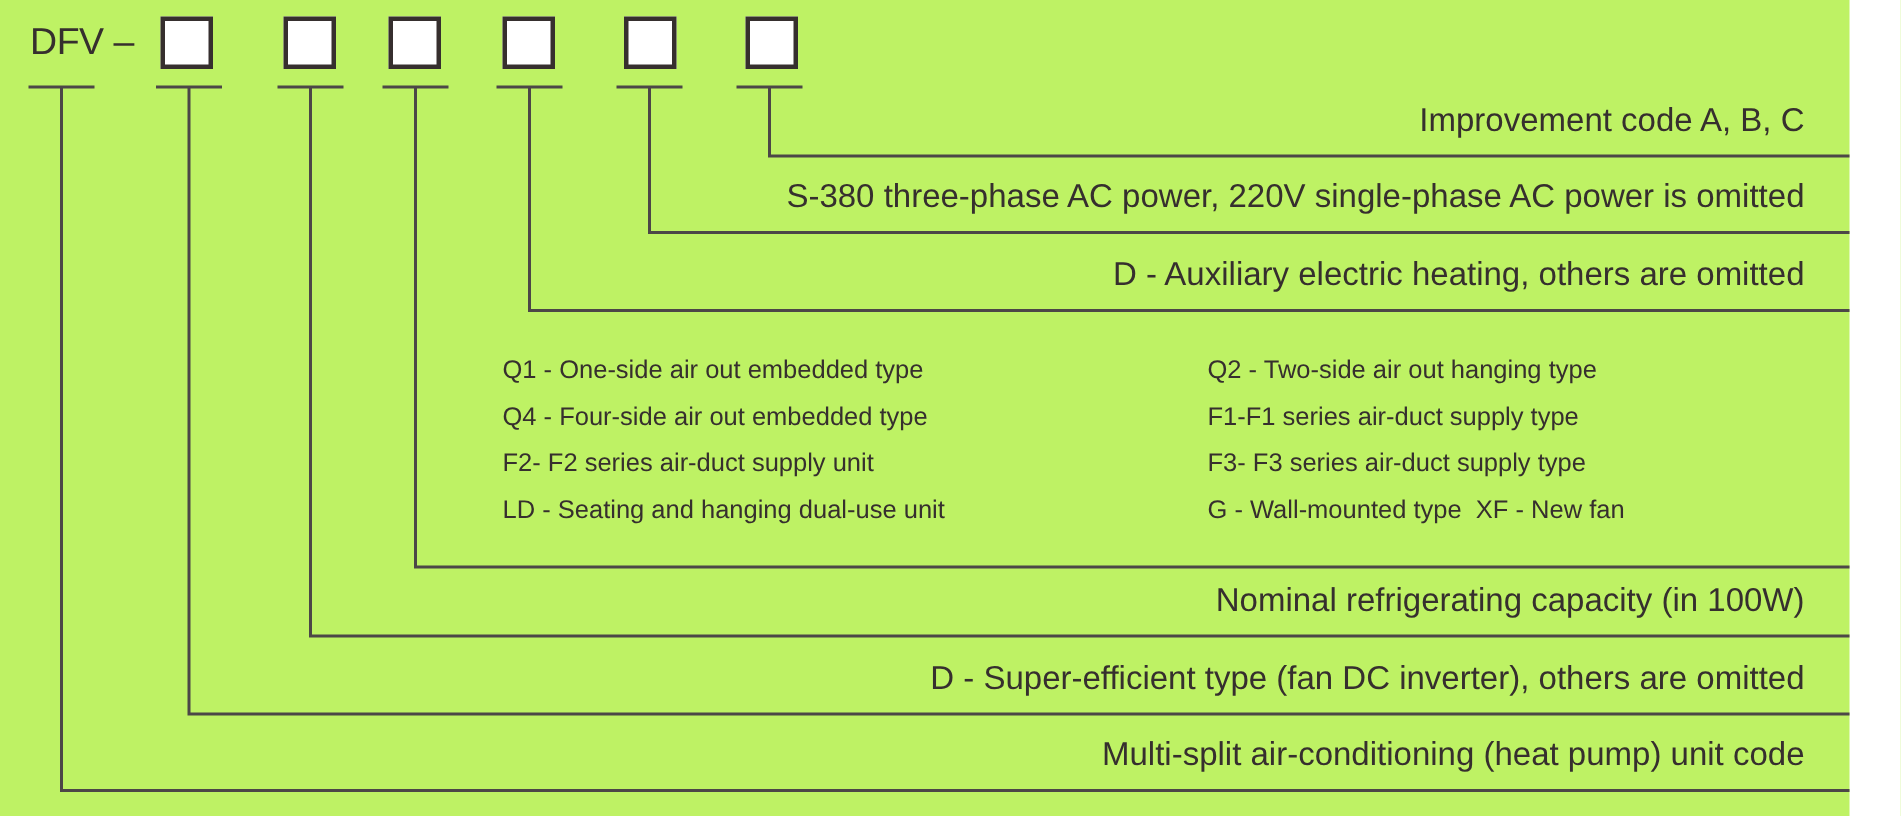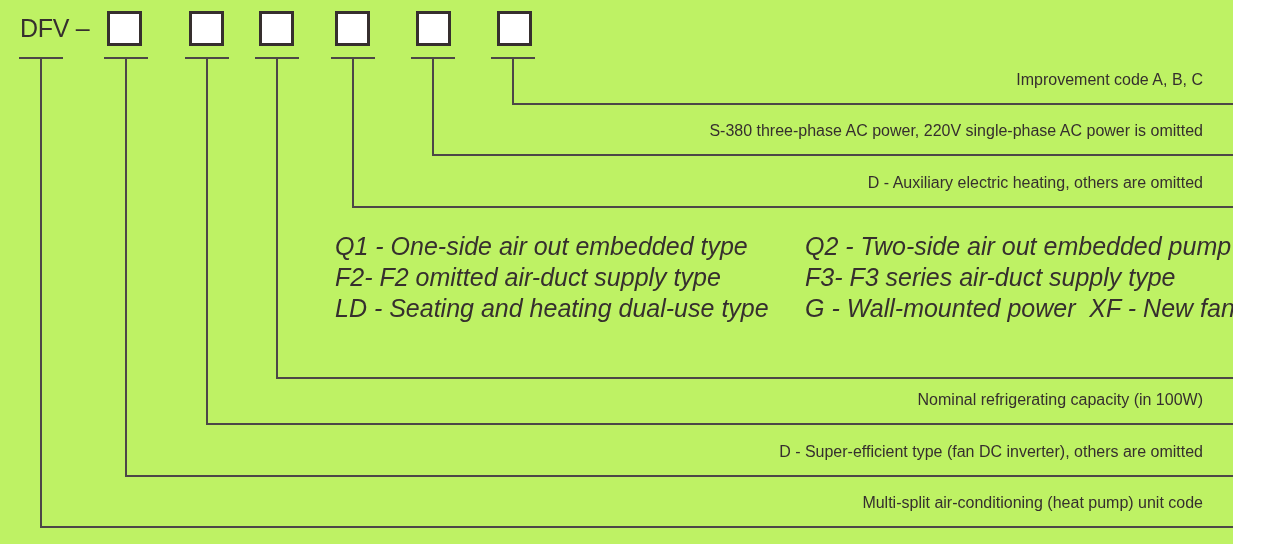--- a/index.html
+++ b/index.html
@@ -49,36 +49,35 @@
   svg.connectors path{
     fill:none;
     stroke:var(--line-color);
     stroke-width:2;
   }
   .row-label{
     position:absolute;
     right:30px;
     height:36px;
     line-height:36px;
-    font-size:16px;
+    font-size:22px;
     text-align:right;
     white-space:nowrap;
   }
   .label-improvement{top:62px;}
   .label-power{top:113px;}
   .label-aux{top:165px;}
   .label-capacity{top:382px;margin-left:28px;}
   .label-efficiency{top:434px;}
   .label-unit{top:485px;margin-left:12px;}
   .type-table{
     position:absolute;
     left:335px;
     top:231px;
-    font-size:25px;
-    font-style:italic;
+    font-size:17px;
   }
   .type-row{
     display:flex;
     height:31px;
     line-height:31px;
   }
   .q-col{white-space:pre;}
   .q-col1{width:470px;flex:0 0 470px;}
 </style>
 </head>
@@ -108,25 +107,29 @@
   <div class="row-label label-improvement">Improvement code A, B, C</div>
   <div class="row-label label-power">S-380 three-phase AC power, 220V single-phase AC power is omitted</div>
   <div class="row-label label-aux">D - Auxiliary electric heating, others are omitted</div>
   <div class="row-label label-capacity">Nominal refrigerating capacity (in 100W)</div>
   <div class="row-label label-efficiency">D - Super-efficient type (fan DC inverter), others are omitted</div>
   <div class="row-label label-unit">Multi-split air-conditioning (heat pump) unit code</div>
 
   <div class="type-table">
     <div class="type-row">
       <span class="q-col q-col1">Q1 - One-side air out embedded type</span>
-      <span class="q-col">Q2 - Two-side air out embedded pump</span>
+      <span class="q-col">Q2 - Two-side air out hanging type</span>
     </div>
     <div class="type-row">
-      <span class="q-col q-col1">F2- F2 omitted air-duct supply type</span>
+      <span class="q-col q-col1">Q4 - Four-side air out embedded type</span>
+      <span class="q-col">F1-F1 series air-duct supply type</span>
+    </div>
+    <div class="type-row">
+      <span class="q-col q-col1">F2- F2 series air-duct supply unit</span>
       <span class="q-col">F3- F3 series air-duct supply type</span>
     </div>
     <div class="type-row">
-      <span class="q-col q-col1">LD - Seating and heating dual-use type</span>
-      <span class="q-col">G - Wall-mounted power  XF - New fan</span>
+      <span class="q-col q-col1">LD - Seating and hanging dual-use unit</span>
+      <span class="q-col">G - Wall-mounted type  XF - New fan</span>
     </div>
   </div>
 
 </div>
 
 </body></html>

